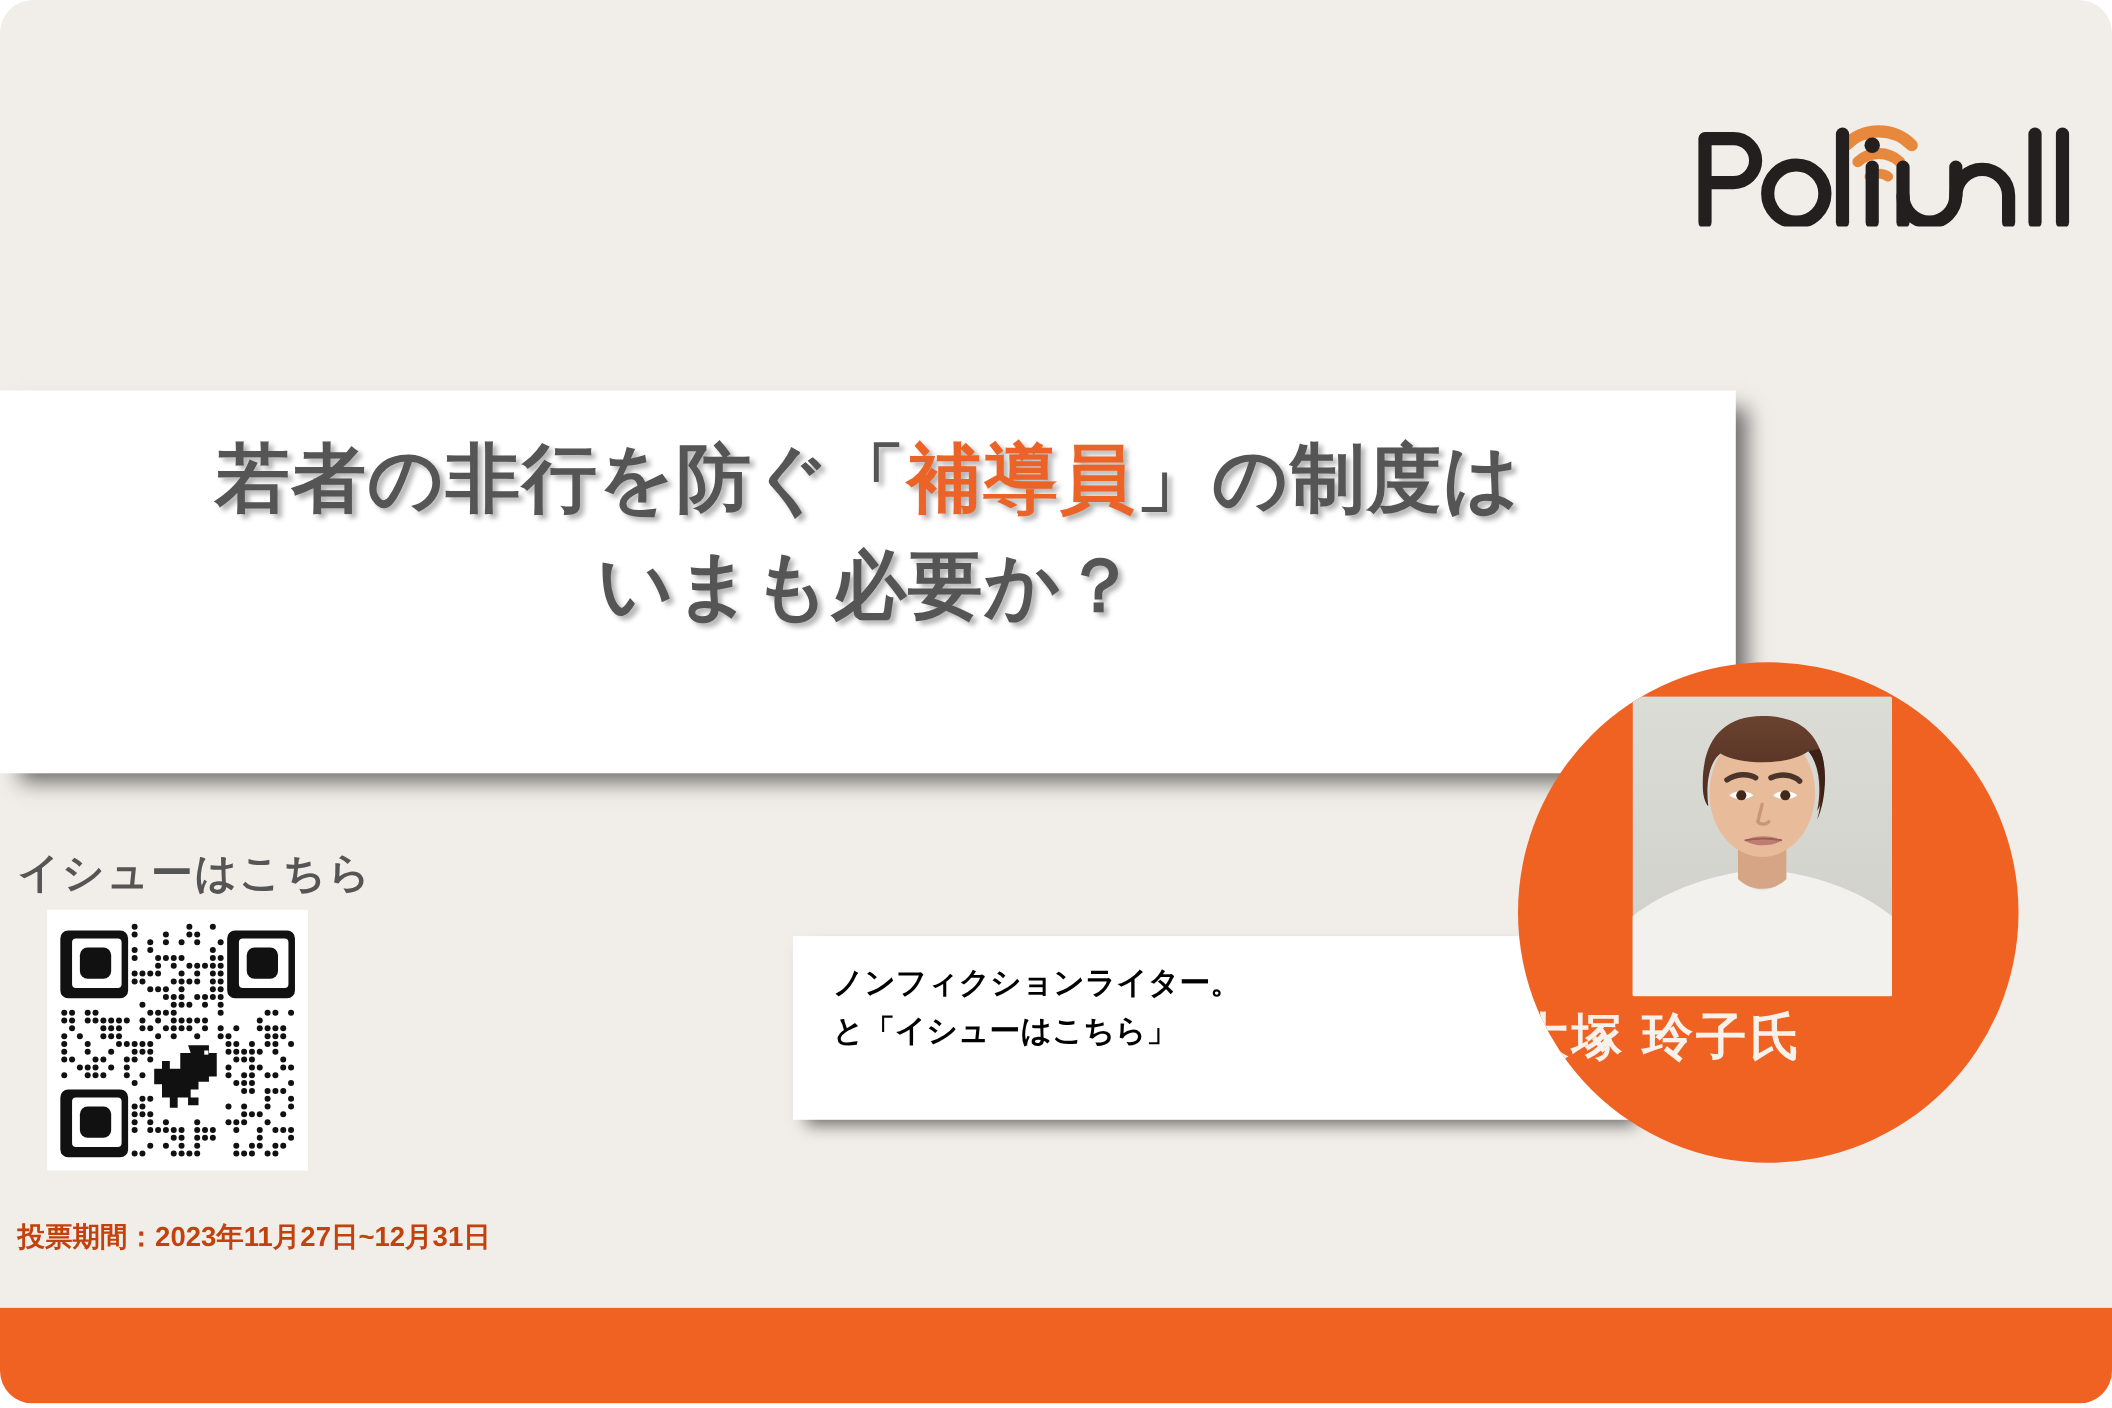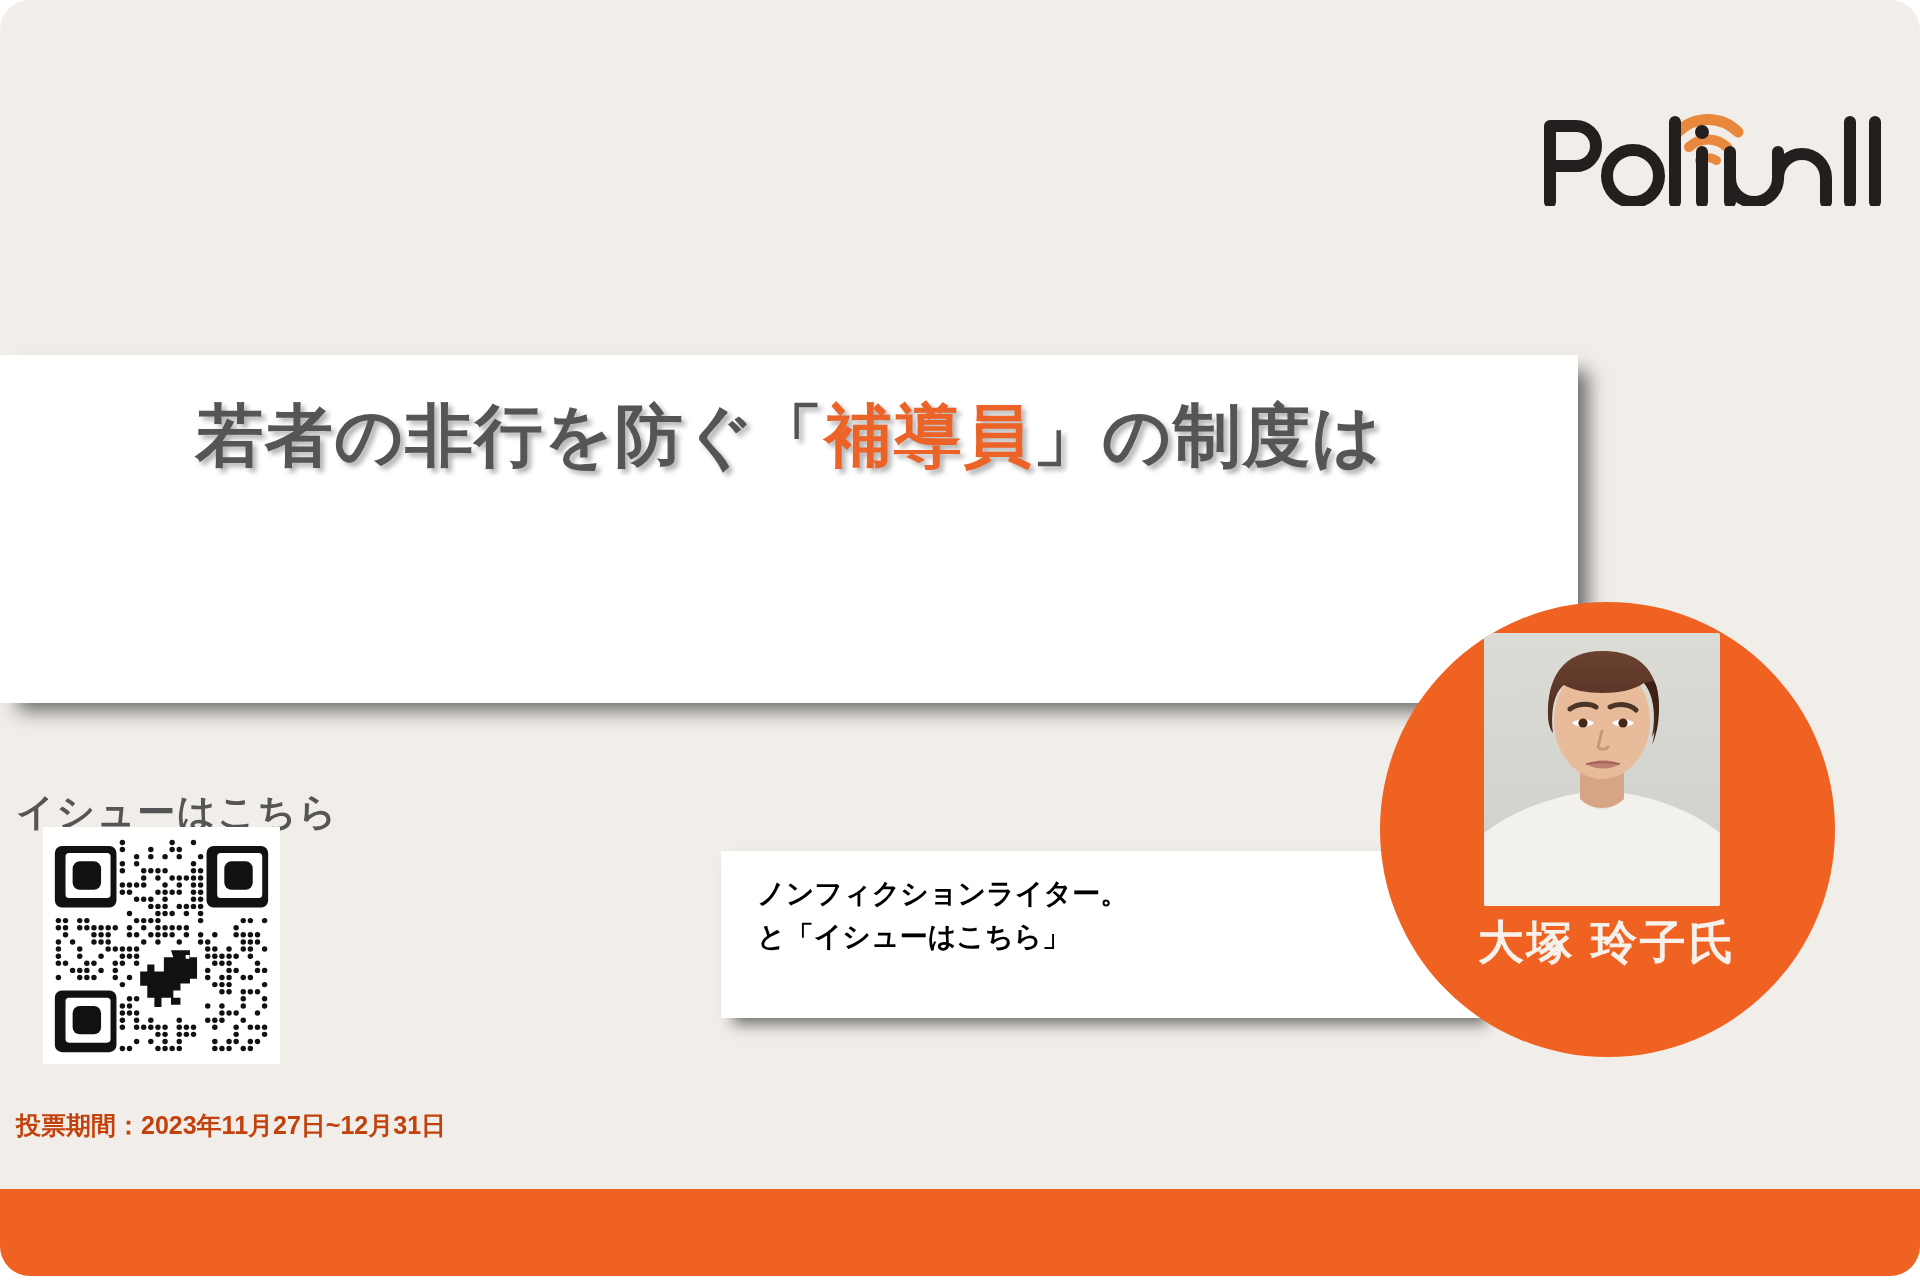--- a/index.html
+++ b/index.html
@@ -60,21 +60,20 @@
   
   #issue-label {
     position: absolute;
     left: 16px;
     top: 768px;
     color: #555555;
     font-size: 38px;
     font-weight: 700;
     letter-spacing: 0.04em;
     white-space: nowrap;
-    margin-top: 19px;
   }
   #qr-wrap {
     position: absolute;
     left: 43px;
     top: 827px;
     width: 237px;
     height: 237px;
     background: #FFFFFF;
     padding: 0;
   }
@@ -132,21 +131,20 @@
     height: 273px;
     border-radius: 2px;
     overflow: hidden;
   }
   #speaker-photo svg { display:block; width:100%; height:100%; }
   #speaker-name {
     position: absolute;
     left: 0;
     right: 0;
     top: 310px;
-    text-align: center;
     color: #F6F1EA;
     font-size: 46px;
     font-weight: 700;
     letter-spacing: 0.06em;
     white-space: nowrap;
   }
 
   
   #bottom-bar {
     position: absolute;
@@ -192,20 +190,21 @@
 
       <circle cx="172" cy="36" r="7" fill="#231F1E"></circle>
     </svg>
   </div>
 
   <div id="title-card">
     <div id="title-text">
       <span class="title-line">
         <span>若者の非行を防ぐ「</span><span class="hl">補導員</span><span>」の制度は</span>
       </span>
+      <span class="title-line">いまも必要か？</span>
     </div>
   </div>
 
   <div id="issue-label">イシューはこちら</div>
 
   <div id="qr-wrap">
     <svg viewBox="0 0 100 100" xmlns="http://www.w3.org/2000/svg">
       <rect x="0" y="0" width="100" height="100" fill="#ffffff"></rect>
       <g fill="#111111">
 

